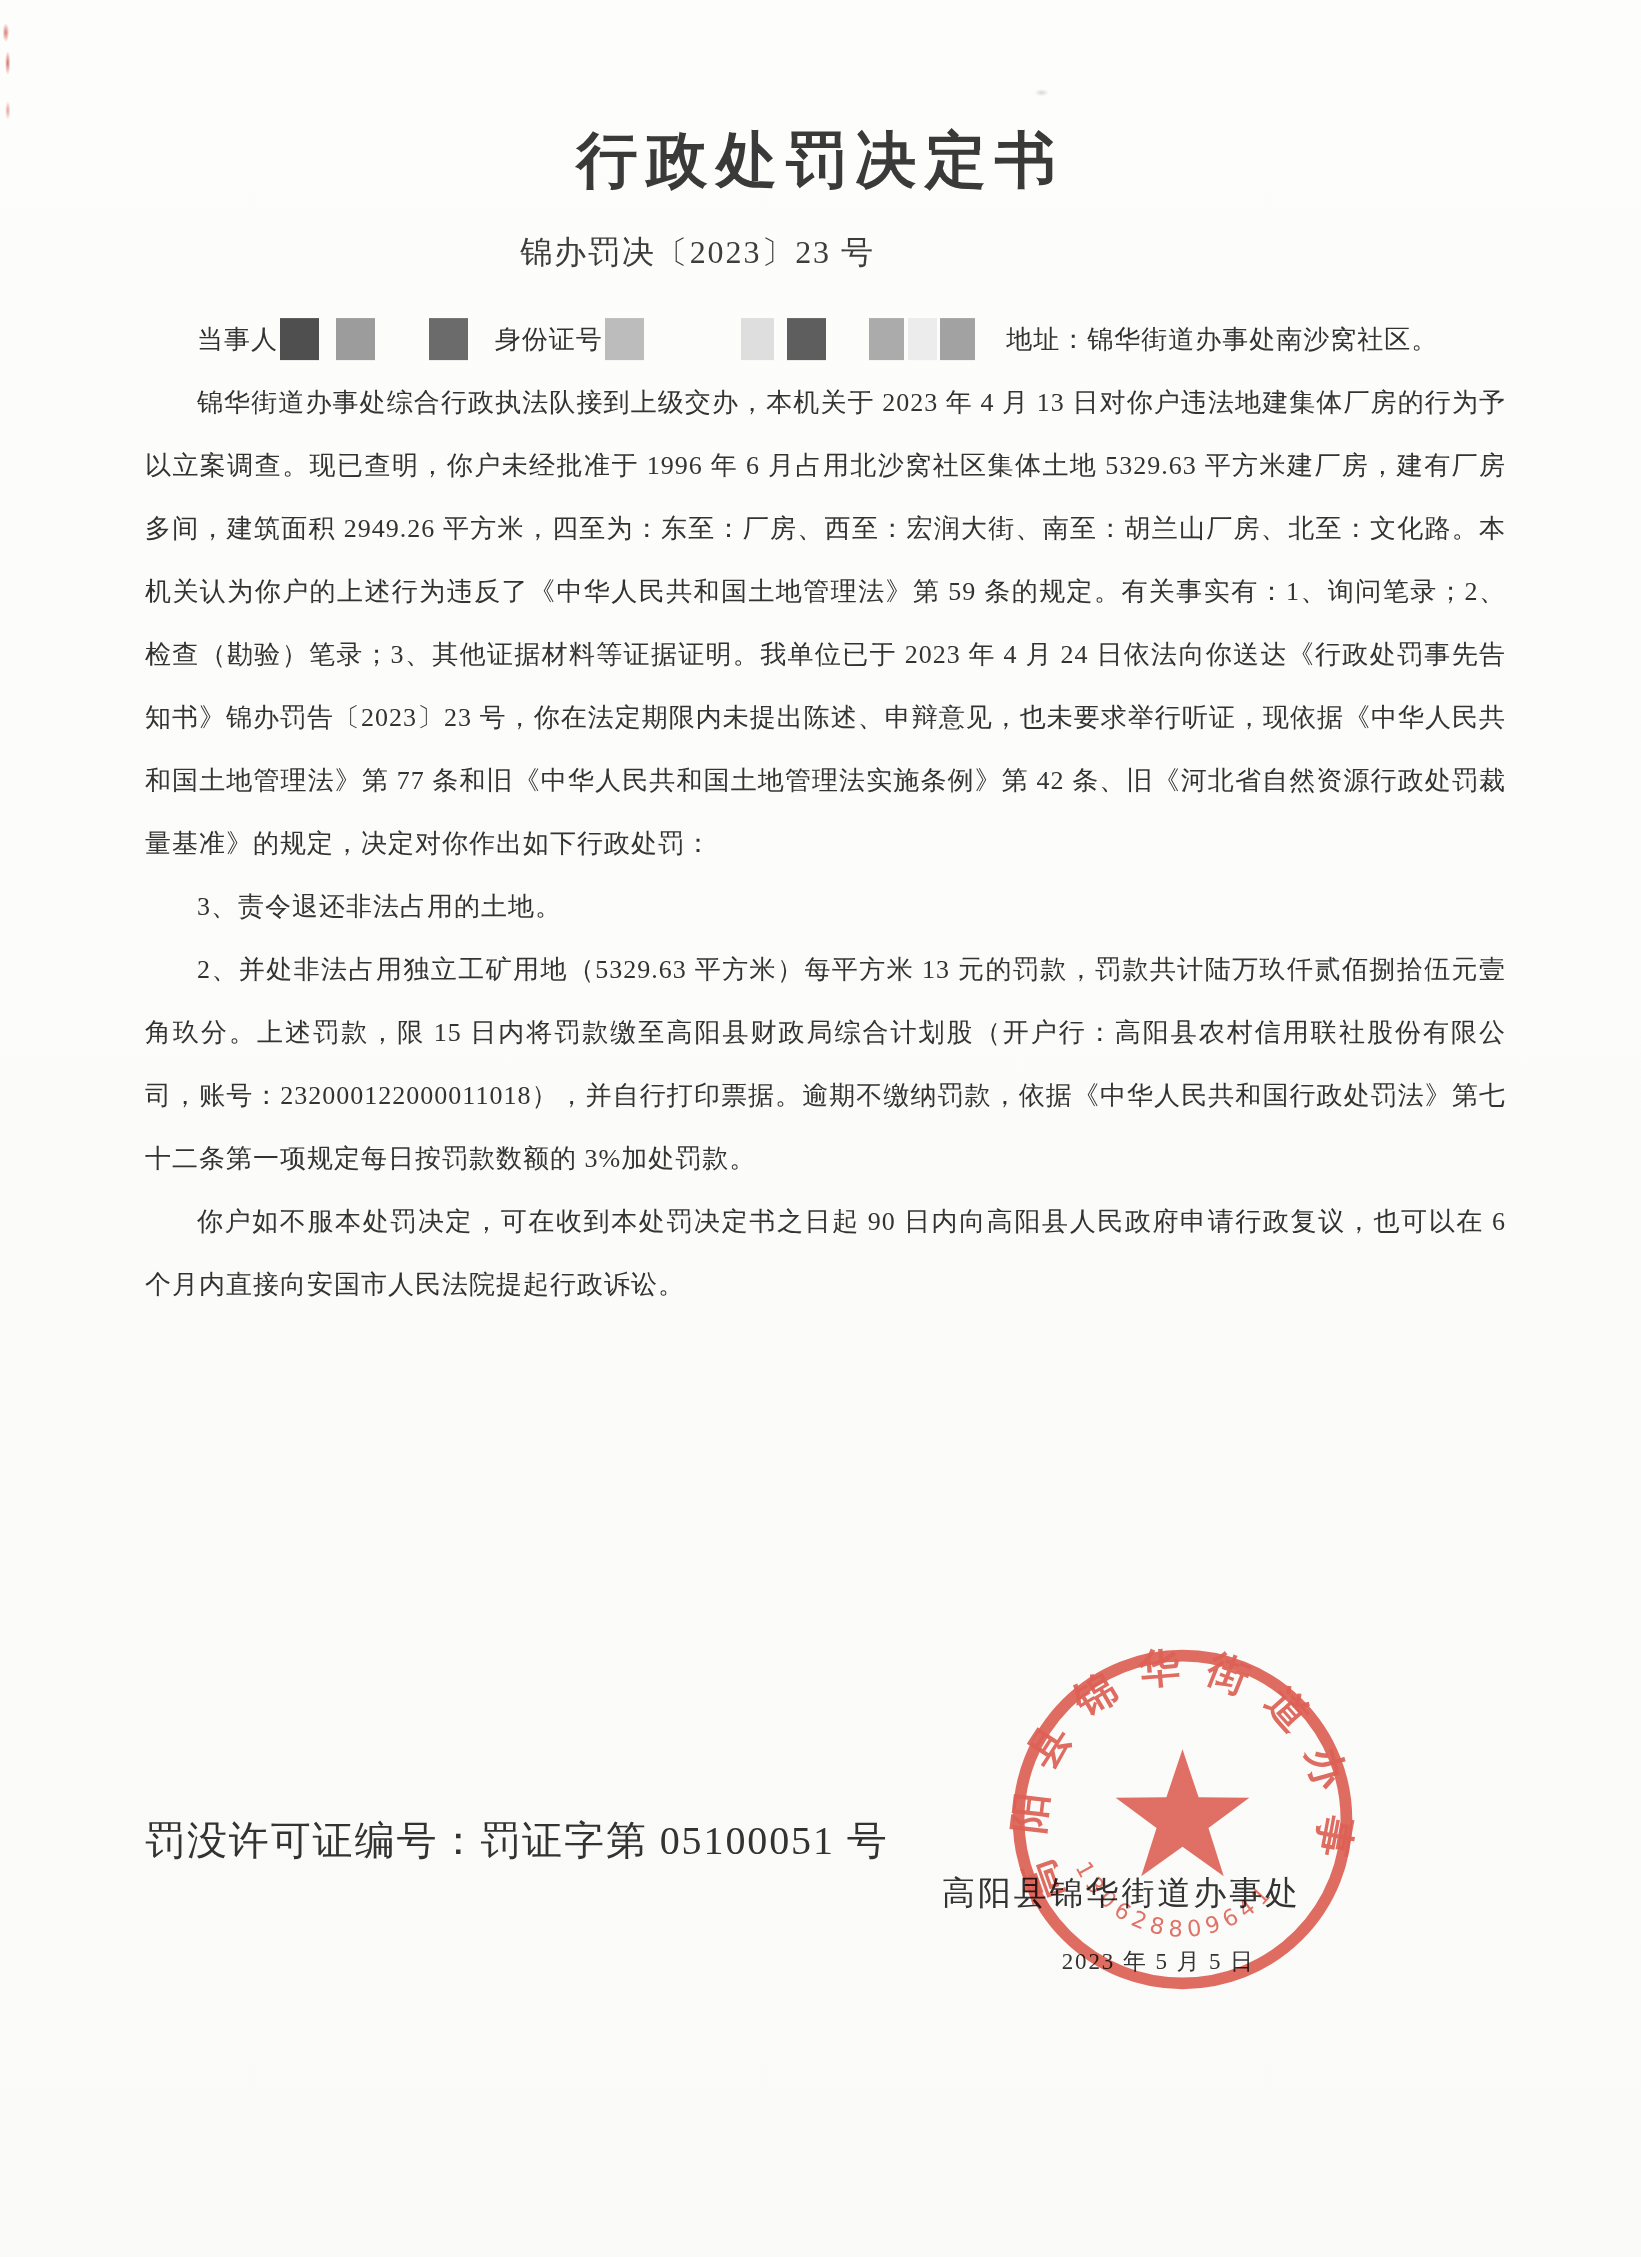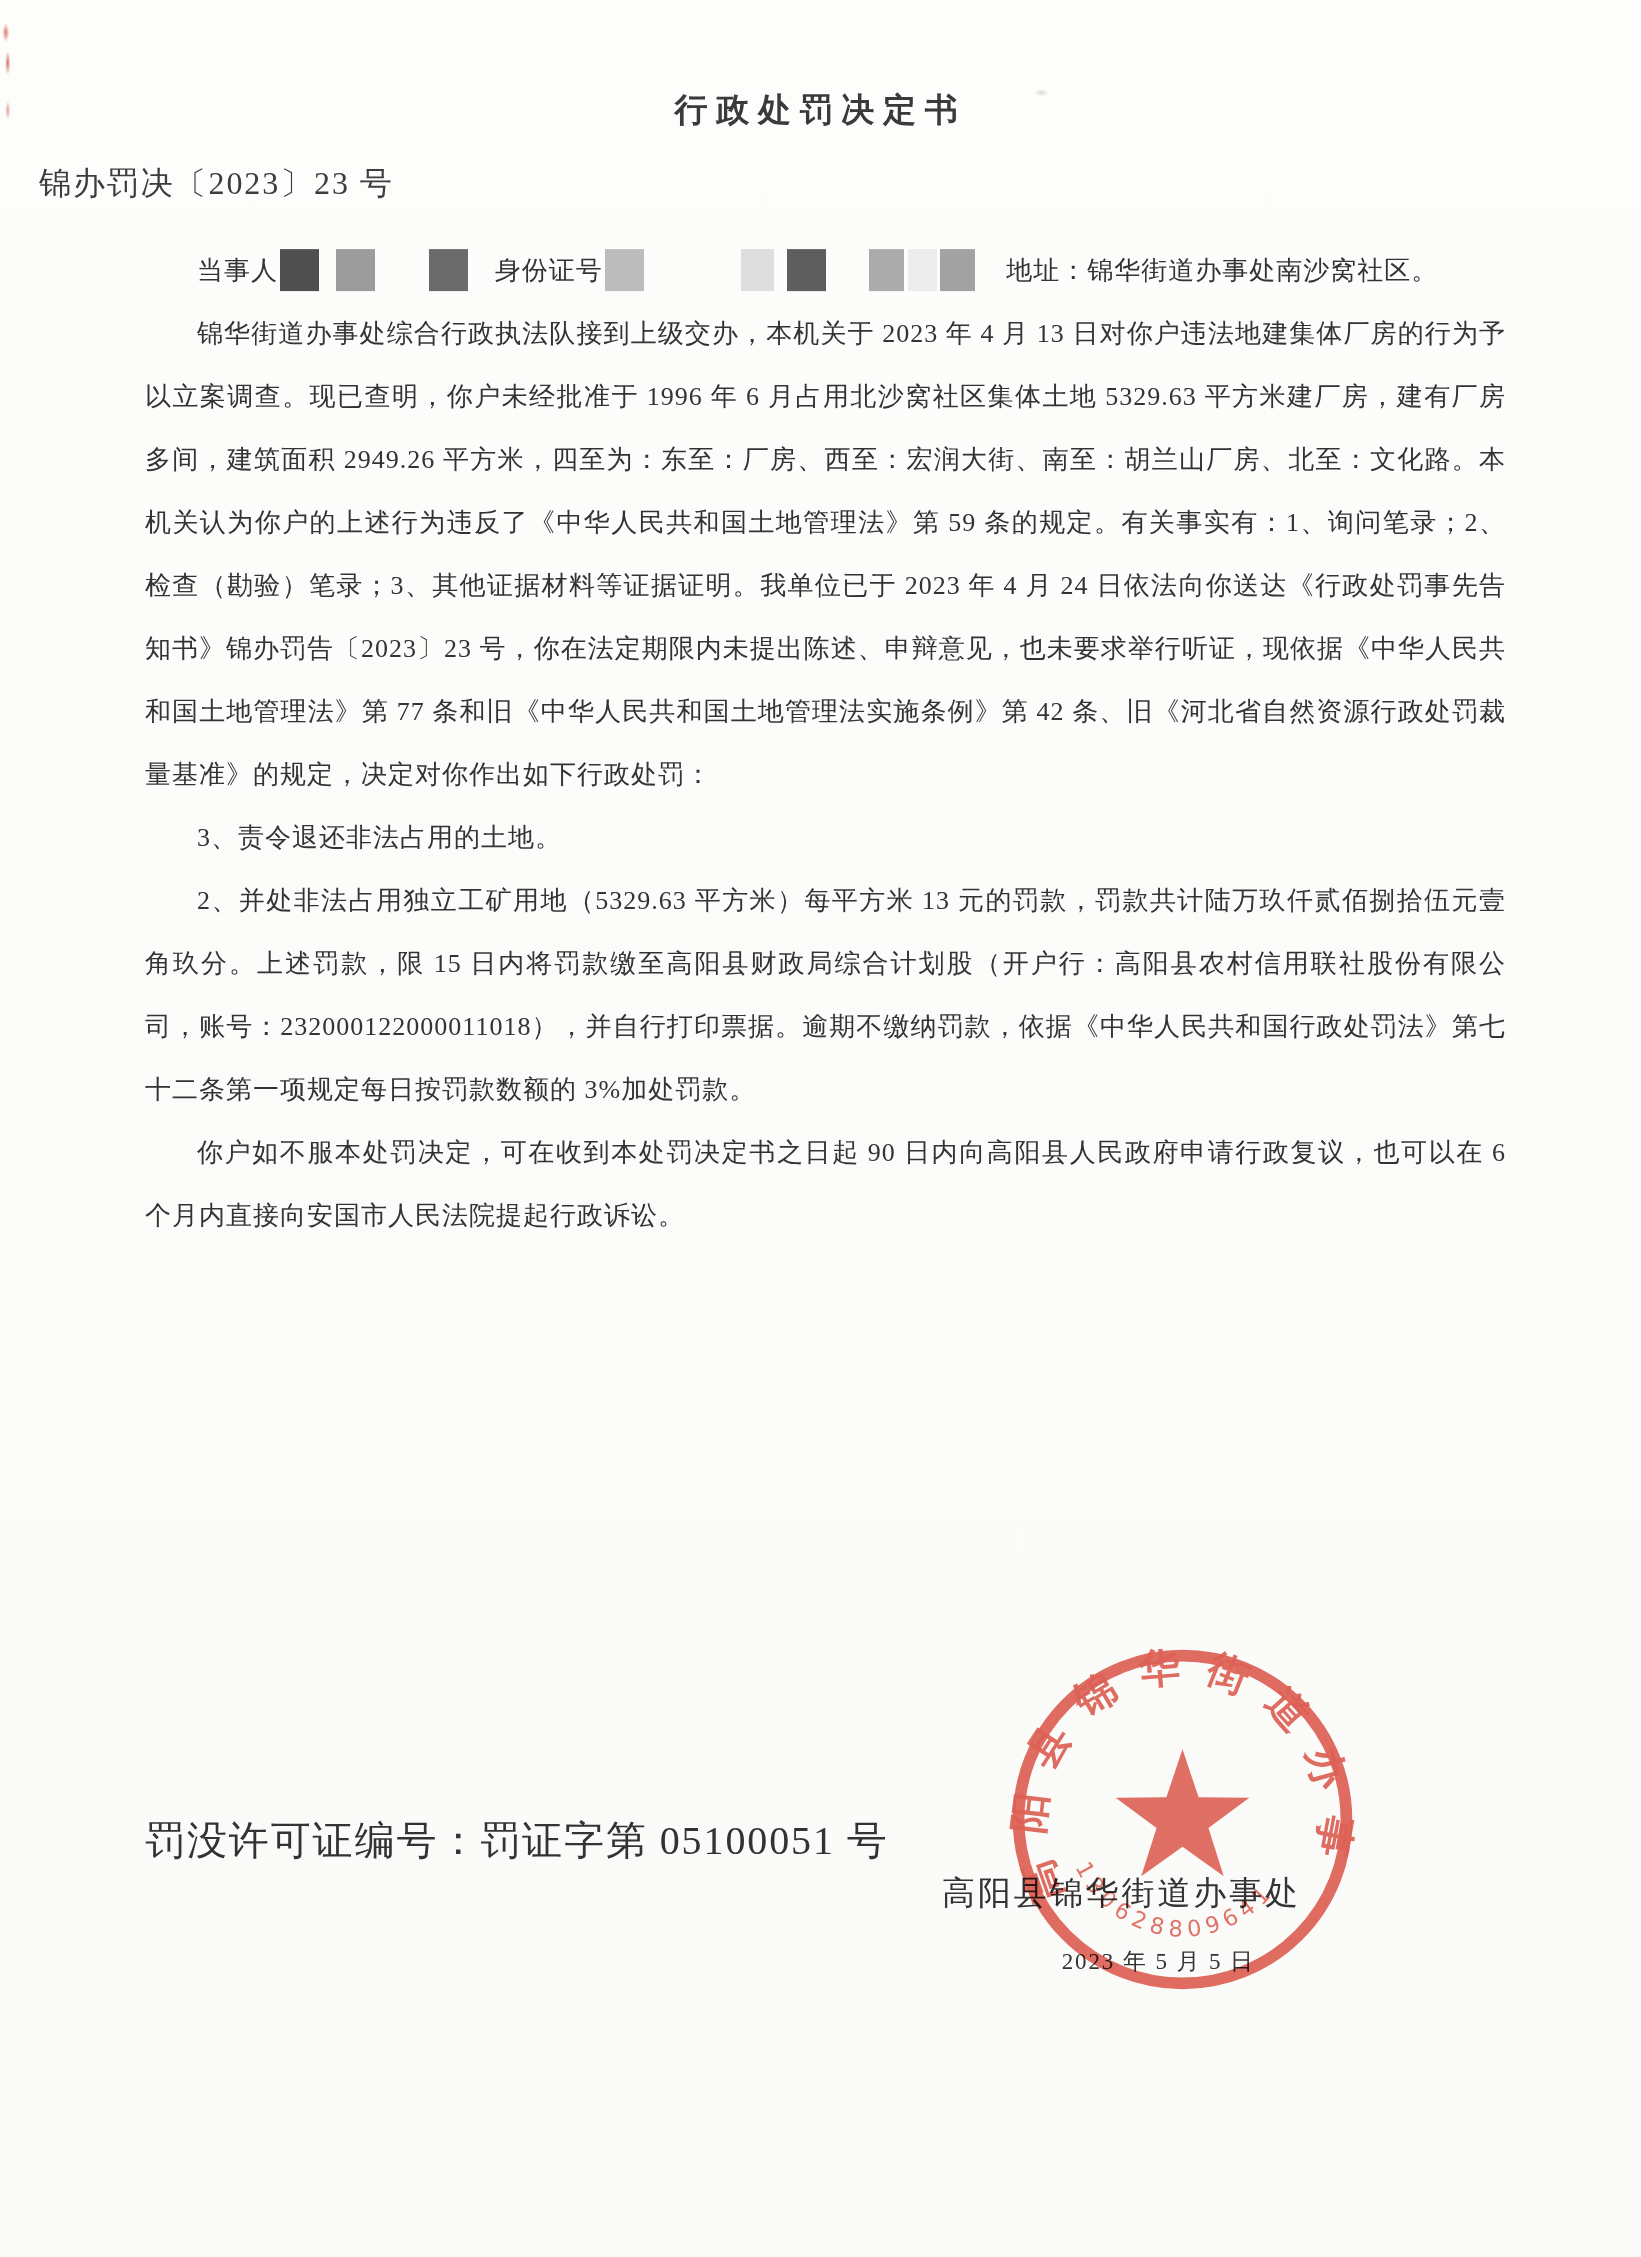--- a/index.html
+++ b/index.html
@@ -10,28 +10,28 @@
     color:#2f2f2f;
     position:relative;
     overflow:hidden;
   }
   .page{
     position:absolute;inset:0;
     background:linear-gradient(180deg,#fdfdfc 0%,#fbfbfa 60%,#fafaf8 100%);
   }
   .title{
     text-align:center;
-    padding-top:88px;
-    font-size:33px;
+    padding-top:120px;
+    font-size:61px;
     font-weight:600;
     letter-spacing:8.7px;
     color:#3a3a3a;
   }
   .doc-number{
-    text-align:left;
+    text-align:center;
     padding-right:285px;
     margin-top:29px;
     font-size:32px;
     letter-spacing:1.9px;
     color:#3d3d3d;
     padding-left:39px;
   }
   .content{
     margin:33px 135px 0 145px;
     font-size:26px;

